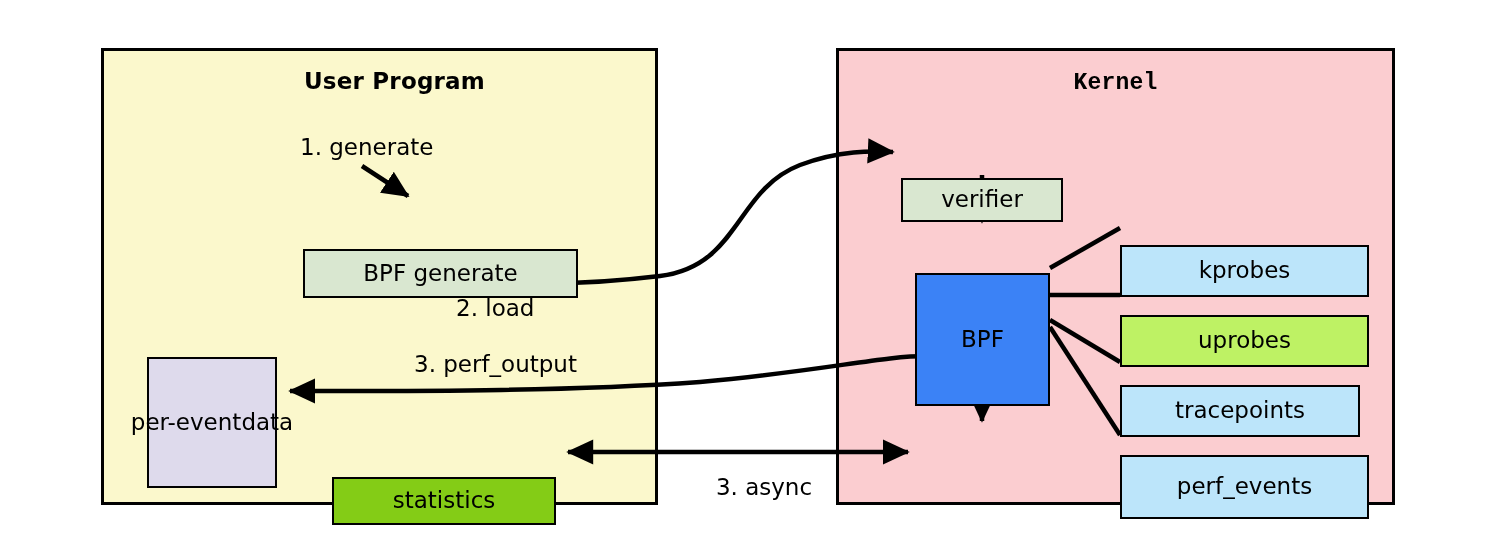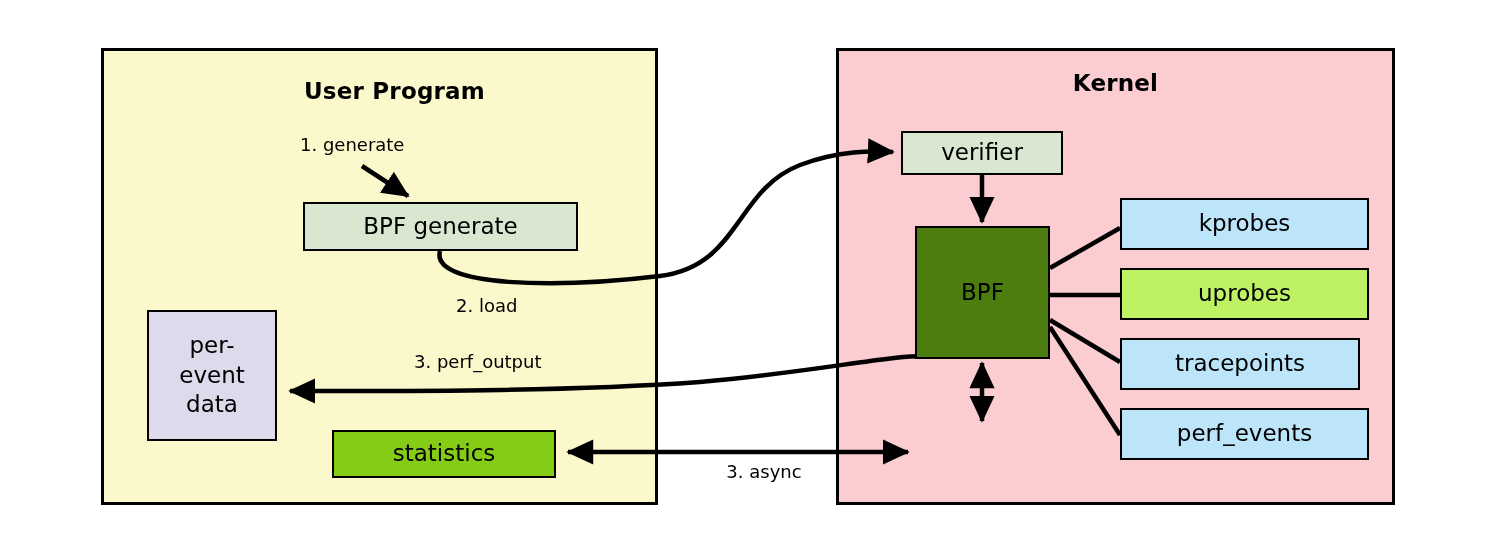--- a/index.html
+++ b/index.html
@@ -37,53 +37,54 @@
     border: 2.6px solid #000000;
     box-sizing: border-box;
     display: flex;
     align-items: center;
     justify-content: center;
     text-align: center;
     font-size: 23px;
     color: #000000;
     line-height: 1.30;
     padding: 0 1px;
+    margin-top: 47px;
   }
   .node.multiline {
-    flex-direction: column;
+    flex-direction: row;
     line-height: 1.28;
     text-align: right;
   }
   .edge-label {
     position: absolute;
-    font-size: 18px;
+    font-size: 23px;
     color: #000000;
     white-space: pre;
     text-align: center;
     line-height: 1.30;
   }
   svg.overlay {
     position: absolute;
     left: 0;
     top: 0;
     width: 1500px;
     height: 550px;
     pointer-events: none;
   }
 </style>
 </head>
 <body>
 
 <div id="canvas">
 
   <div class="region" style="left:101px; top:48px; width:557px; height:457px; background:#fbf8cc;"></div>
-  <div class="region-title" style="left:101px; width:587px; top:78px;">User Program</div>
+  <div class="region-title" style="left:101px; width:587px; top:68px;">User Program</div>
 
   <div class="region" style="left:836px; top:48px; width:559px; height:457px; background:#fbcdd0;"></div>
-  <div class="region-title" style="left:836px; width:559px; top:70px;">Kernel</div>
+  <div class="region-title" style="left:836px; width:559px; top:70px;font-family:Liberation Mono, monospace;">Kernel</div>
 
   <svg class="overlay" viewBox="0 0 1500 550">
     <defs>
       <marker id="ah" markerWidth="7" markerHeight="7" refX="5.6" refY="3" orient="auto" markerUnits="strokeWidth">
         <path d="M0,0.2 L6,3 L0,5.8 z" fill="#000000"></path>
       </marker>
       <marker id="ah-start" markerWidth="7" markerHeight="7" refX="0.4" refY="3" orient="auto" markerUnits="strokeWidth">
         <path d="M6,0.2 L0,3 L6,5.8 z" fill="#000000"></path>
       </marker>
     </defs>
@@ -120,38 +121,38 @@
   </div>
 
   <div class="node" style="left:332px; top:430px; width:224px; height:48px; background:#84cc16;">
     <span>statistics</span>
   </div>
 
   <div class="node" style="left:901px; top:131px; width:162px; height:44px; background:#d9e7d0;">
     <span>verifier</span>
   </div>
 
-  <div class="node" style="left:915px; top:226px; width:135px; height:133px; background:#4d7c0f;">
+  <div class="node" style="left:915px; top:226px; width:135px; height:133px; background:#3b82f6;">
     <span>BPF</span>
   </div>
 
 
   <div class="node" style="left:1120px; top:198px; width:249px; height:52px; background:#bce5fa;">
     <span>kprobes</span>
   </div>
 
   <div class="node" style="left:1120px; top:268px; width:249px; height:52px; background:#bef264;">
     <span>uprobes</span>
   </div>
 
   <div class="node" style="left:1120px; top:338px; width:240px; height:52px; background:#bce5fa;">
     <span>tracepoints</span>
   </div>
 
-  <div class="node" style="left:1120px; top:408px; width:249px; height:52px; background:#bce5fa;">
+  <div class="node" style="left:1120px; top:408px; width:249px; height:64px; background:#bce5fa;">
     <span>perf_events</span>
   </div>
 
   <div class="edge-label" style="left:300px; top:133px;">1. generate</div>
 
   <div class="edge-label" style="left:456px; top:294px;">2. load</div>
 
   <div class="edge-label" style="left:390px; top:350px;margin-left:24px;">3. perf_output</div>
 
   <div class="edge-label" style="left:694px; top:413px; width:140px; text-align:center;">

